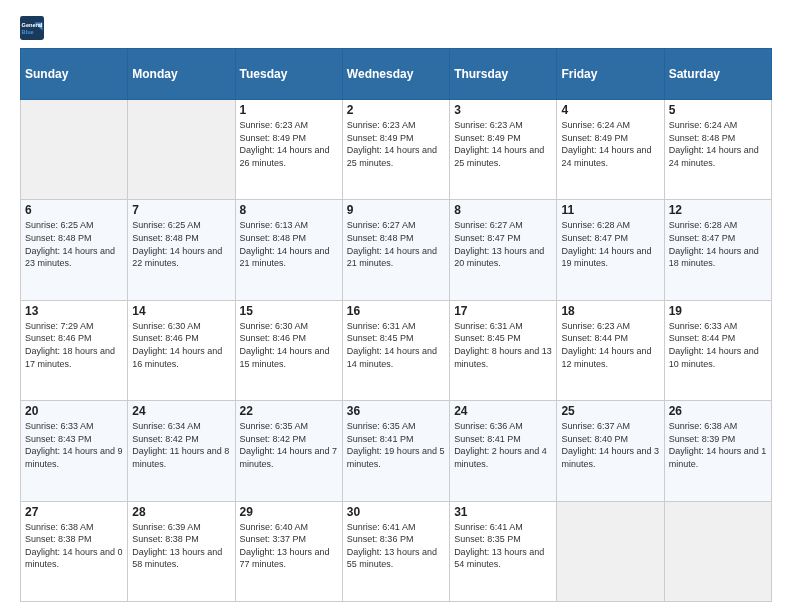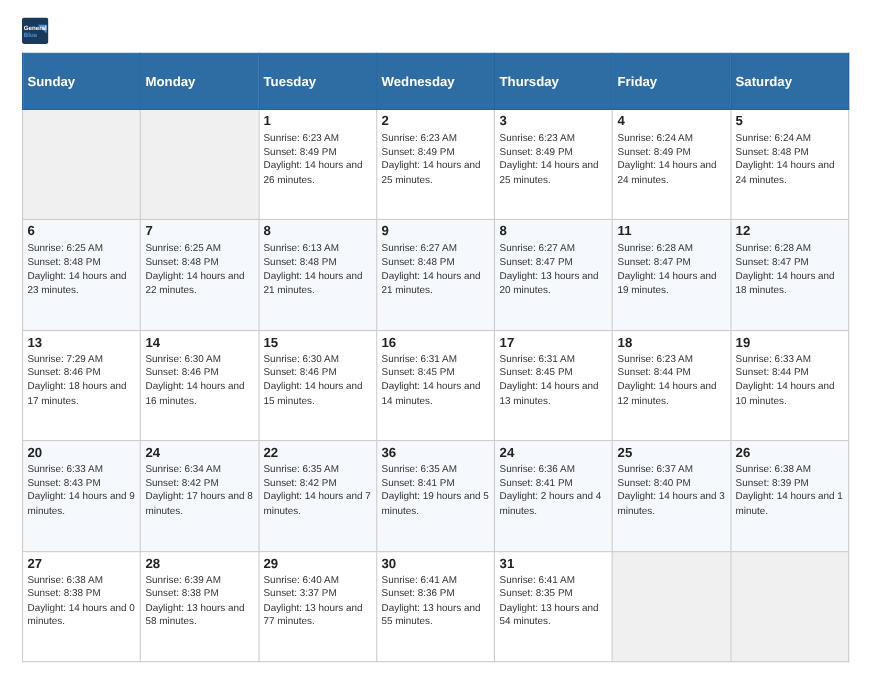--- a/index.html
+++ b/index.html
@@ -225,21 +225,21 @@
           <td>
         <span class="day-num">16</span>
         <span class="cell-text">Sunrise: 6:31 AM</span><br>
         <span class="cell-text">Sunset: 8:45 PM</span><br>
         <span class="cell-text">Daylight: 14 hours and 14 minutes.</span>
       </td>
           <td>
         <span class="day-num">17</span>
         <span class="cell-text">Sunrise: 6:31 AM</span><br>
         <span class="cell-text">Sunset: 8:45 PM</span><br>
-        <span class="cell-text">Daylight: 14 hours and 13 minutes.</span>
+        <span class="cell-text">Daylight: 8 hours and 13 minutes.</span>
       </td>
           <td>
         <span class="day-num">18</span>
         <span class="cell-text">Sunrise: 6:23 AM</span><br>
         <span class="cell-text">Sunset: 8:44 PM</span><br>
         <span class="cell-text">Daylight: 14 hours and 12 minutes.</span>
       </td>
           <td>
         <span class="day-num">19</span>
         <span class="cell-text">Sunrise: 6:33 AM</span><br>
@@ -251,21 +251,21 @@
           <td>
         <span class="day-num">20</span>
         <span class="cell-text">Sunrise: 6:33 AM</span><br>
         <span class="cell-text">Sunset: 8:43 PM</span><br>
         <span class="cell-text">Daylight: 14 hours and 9 minutes.</span>
       </td>
           <td>
         <span class="day-num">24</span>
         <span class="cell-text">Sunrise: 6:34 AM</span><br>
         <span class="cell-text">Sunset: 8:42 PM</span><br>
-        <span class="cell-text">Daylight: 17 hours and 8 minutes.</span>
+        <span class="cell-text">Daylight: 11 hours and 8 minutes.</span>
       </td>
           <td>
         <span class="day-num">22</span>
         <span class="cell-text">Sunrise: 6:35 AM</span><br>
         <span class="cell-text">Sunset: 8:42 PM</span><br>
         <span class="cell-text">Daylight: 14 hours and 7 minutes.</span>
       </td>
           <td>
         <span class="day-num">36</span>
         <span class="cell-text">Sunrise: 6:35 AM</span><br>

